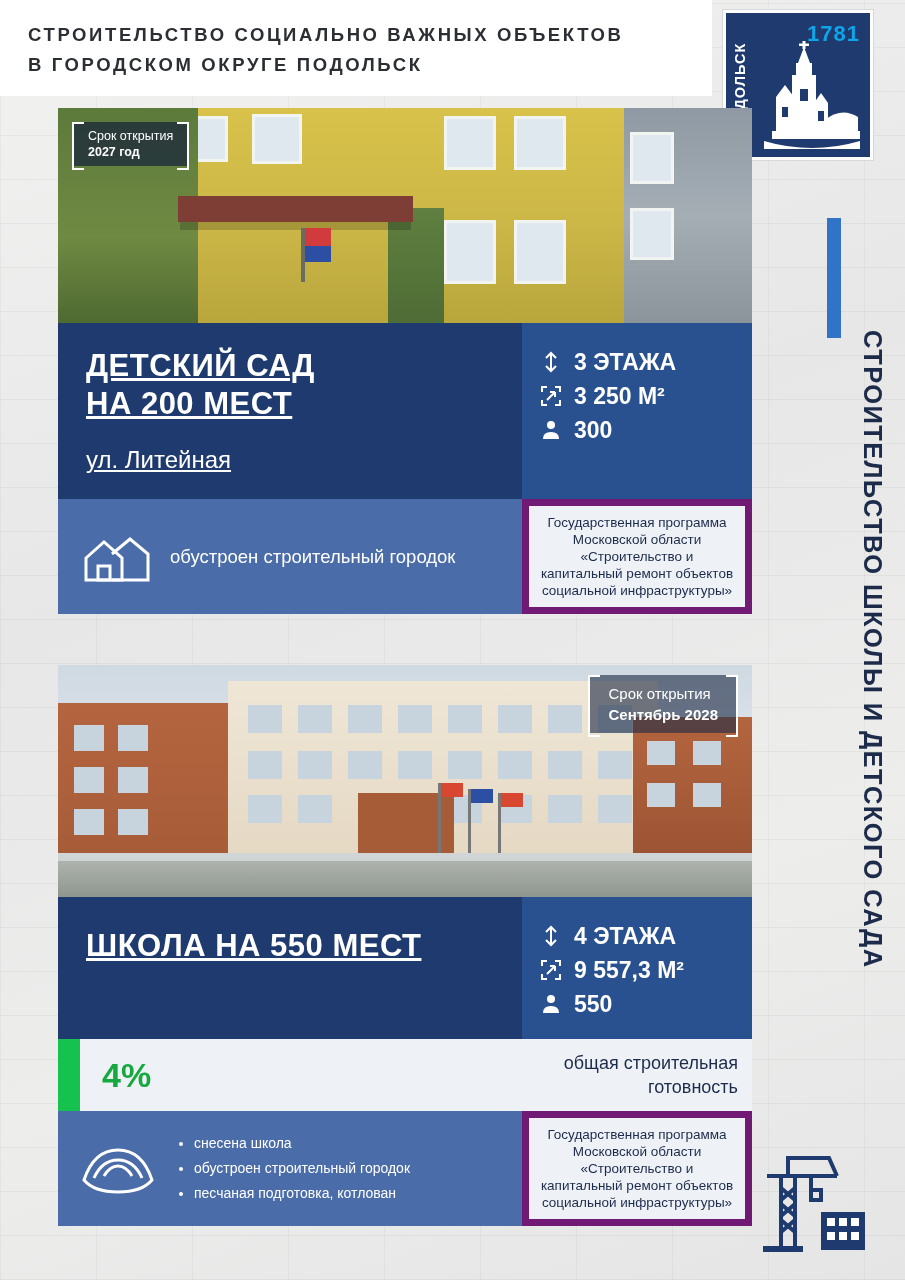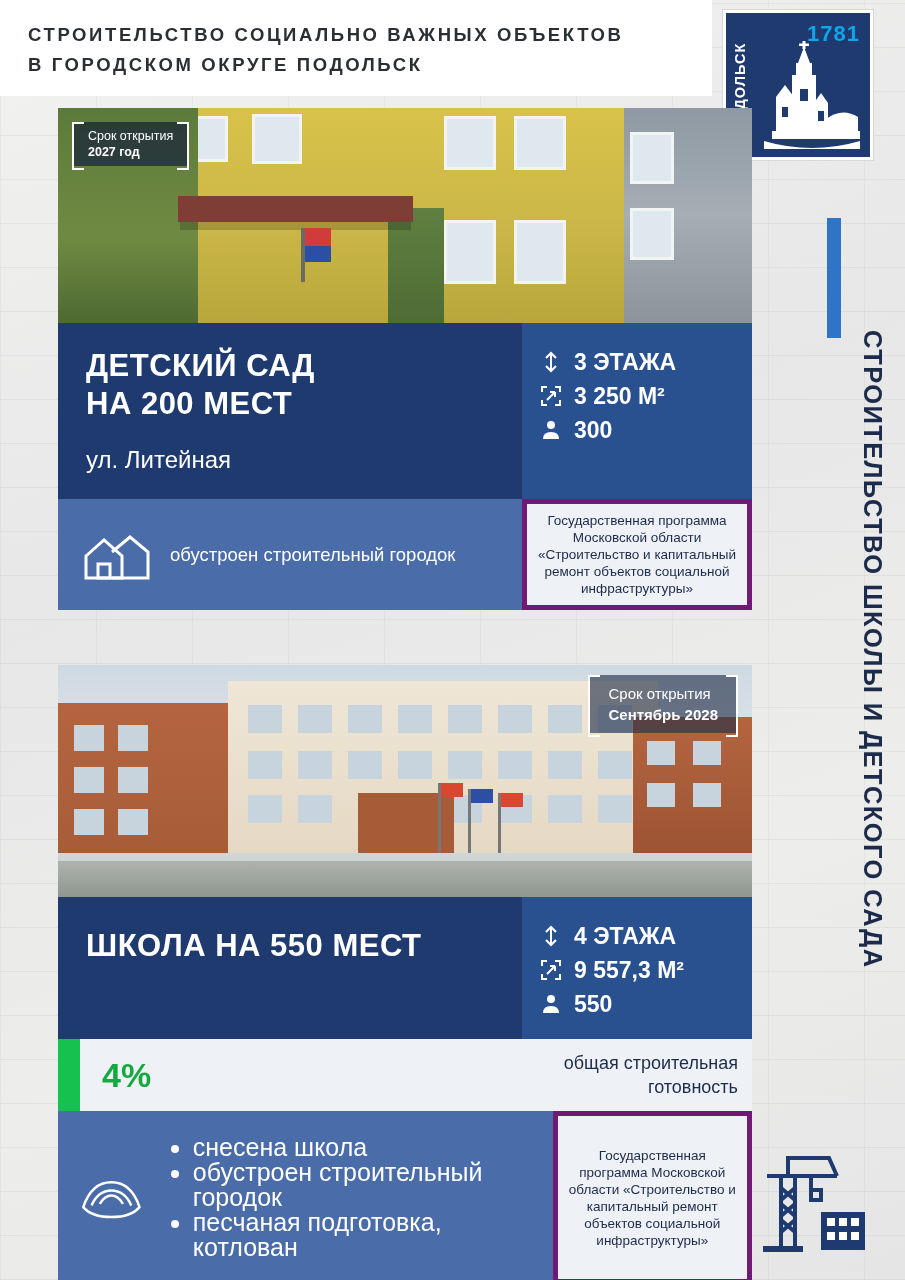--- a/index.html
+++ b/index.html
@@ -153,20 +153,21 @@
   .bracket-r { right: 0; border-right: 2px solid #ffffff; }
 
   .info-row {
     display: flex;
     background: #1f3a6e;
     color: #ffffff;
   }
   .info-left {
     flex: 1 1 auto;
     padding: 24px 7px 22px 28px;
+    text-decoration: underline;
   }
   .title-main {
     font-size: 31px;
     font-weight: bold;
     line-height: 38px;
     letter-spacing: 0.5px;
   }
   .title-sub {
     font-size: 24px;
     line-height: 34px;
@@ -209,21 +210,21 @@
   }
   .program {
     width: 230px;
     background: #eef2f7;
     color: #1d2b4a;
     font-size: 13.5px;
     line-height: 17px;
     text-align: center;
     padding: 8px 10px;
     box-sizing: border-box;
-    border: 5px solid #701a75;
+    border: 7px solid #701a75;
     display: flex;
     align-items: center;
     justify-content: center;
     margin-left: 19px;
   }
 
   
   .ready-row {
     display: flex;
     align-items: stretch;
@@ -247,23 +248,23 @@
     width: 236px;
     font-size: 18px;
     line-height: 24px;
     text-align: right;
     padding: 12px 14px 12px 0;
     display: flex;
     align-items: center;
     justify-content: flex-end;
   }
   .bullets {
-    margin: 12px;
+    margin: 0;
     padding-left: 20px;
-    font-size: 25px;
+    font-size: 14px;
     line-height: 25px;
   }
   .bullets li { margin: 0; }
 
   
   .ph-kindergarten {
     position: absolute; inset: 0;
     background:
       linear-gradient(180deg, #9fb3c6 0%, #bcc9d4 18%, #b9c3cb 30%, #9aa6ae 100%);
   }

